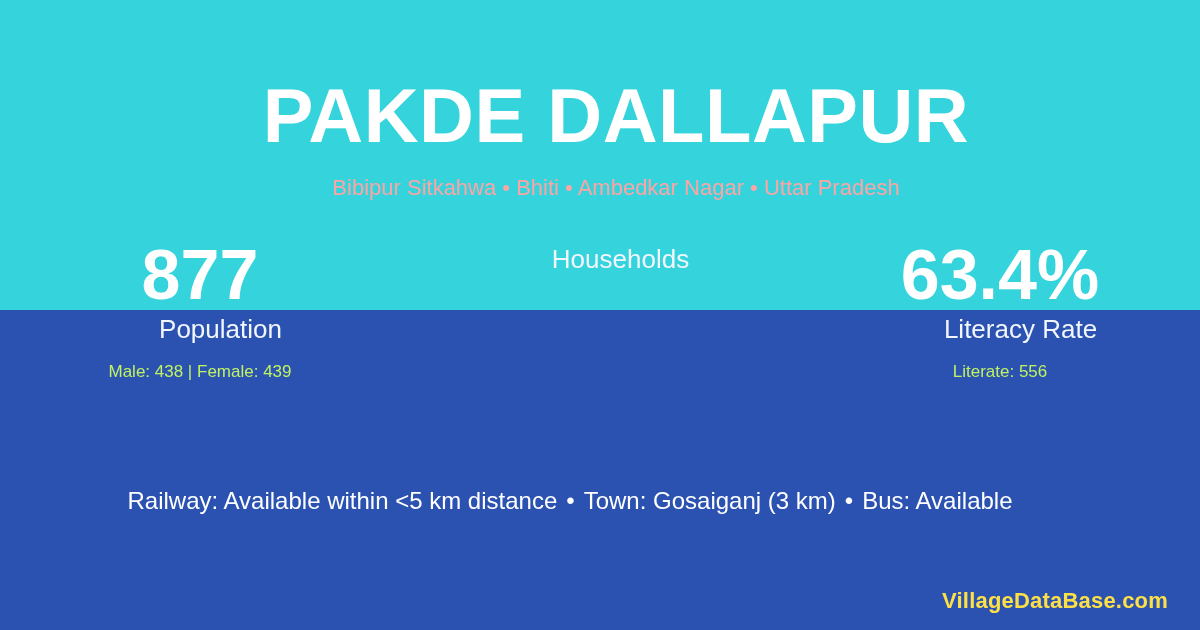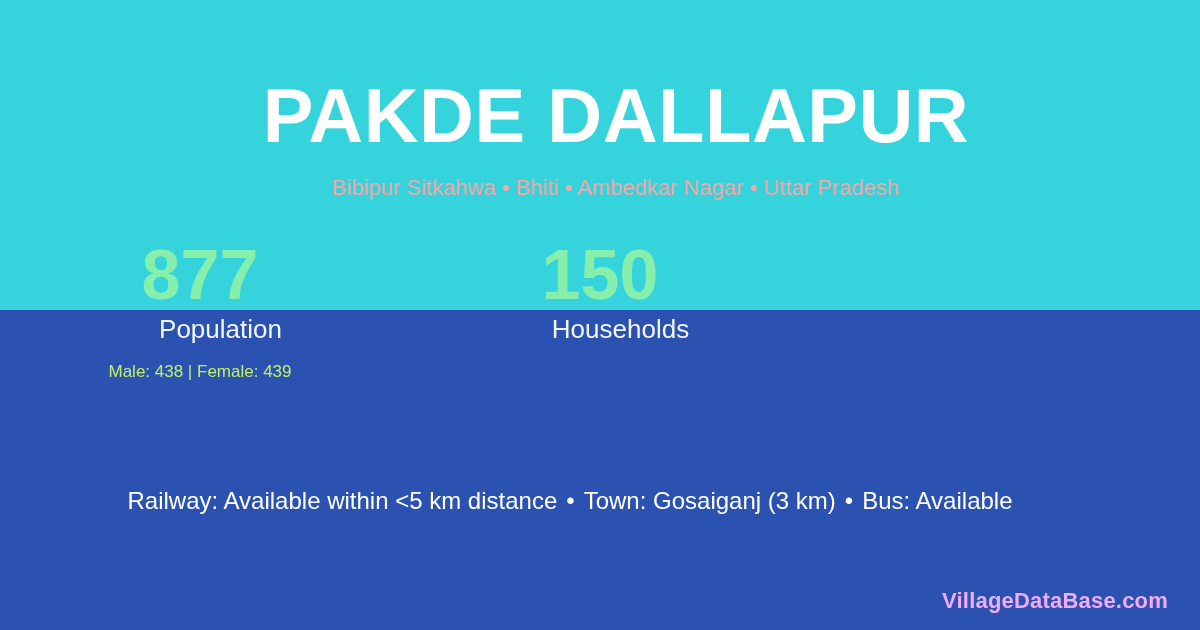--- a/index.html
+++ b/index.html
@@ -75,21 +75,21 @@
 
   .stat-block {
     width: 400px;
     text-align: center;
   }
 
   .stat-value {
     font-size: 70px;
     font-weight: bold;
     line-height: 1.0;
-    color: #86efac;
+    color: #ffffff;
     height: 70px;
   }
 
   .stat-label {
     margin-top: 4px;
     font-size: 26px;
     font-weight: normal;
     line-height: 1.2;
     color: #f2f6fd;
     padding-left: 41px;
@@ -123,21 +123,21 @@
   }
 
   
   #watermark {
     position: absolute;
     right: 32px;
     bottom: 16px;
     font-size: 22px;
     font-weight: bold;
     line-height: 1.2;
-    color: #f0abfc;
+    color: #fde047;
     letter-spacing: 0.2px;
   }
 </style>
 </head>
 <body>
 
 <div id="card">
 
   <div id="teal-band"></div>
 
@@ -148,24 +148,28 @@
 
   <div id="stats-row">
 
     <div class="stat-block">
       <div class="stat-value">877</div>
       <div class="stat-label">Population</div>
       <div class="stat-sub">Male: 438 | Female: 439</div>
     </div>
 
     <div class="stat-block">
-      <div class="stat-value">150</div>
       <div class="stat-label">Households</div>
     </div>
 
+    <div class="stat-block">
+      <div class="stat-value">63.4%</div>
+      <div class="stat-label">Literacy Rate</div>
+      <div class="stat-sub">Literate: 556</div>
+    </div>
 
   </div>
 
   <div id="facilities"><span>Railway: Available within &lt;5 km distance</span><span class="sep">•</span><span>Town: Gosaiganj (3 km)</span><span class="sep">•</span><span>Bus: Available</span></div>
 
   <div id="watermark">VillageDataBase.com</div>
 
 </div>
 
 </body></html>

